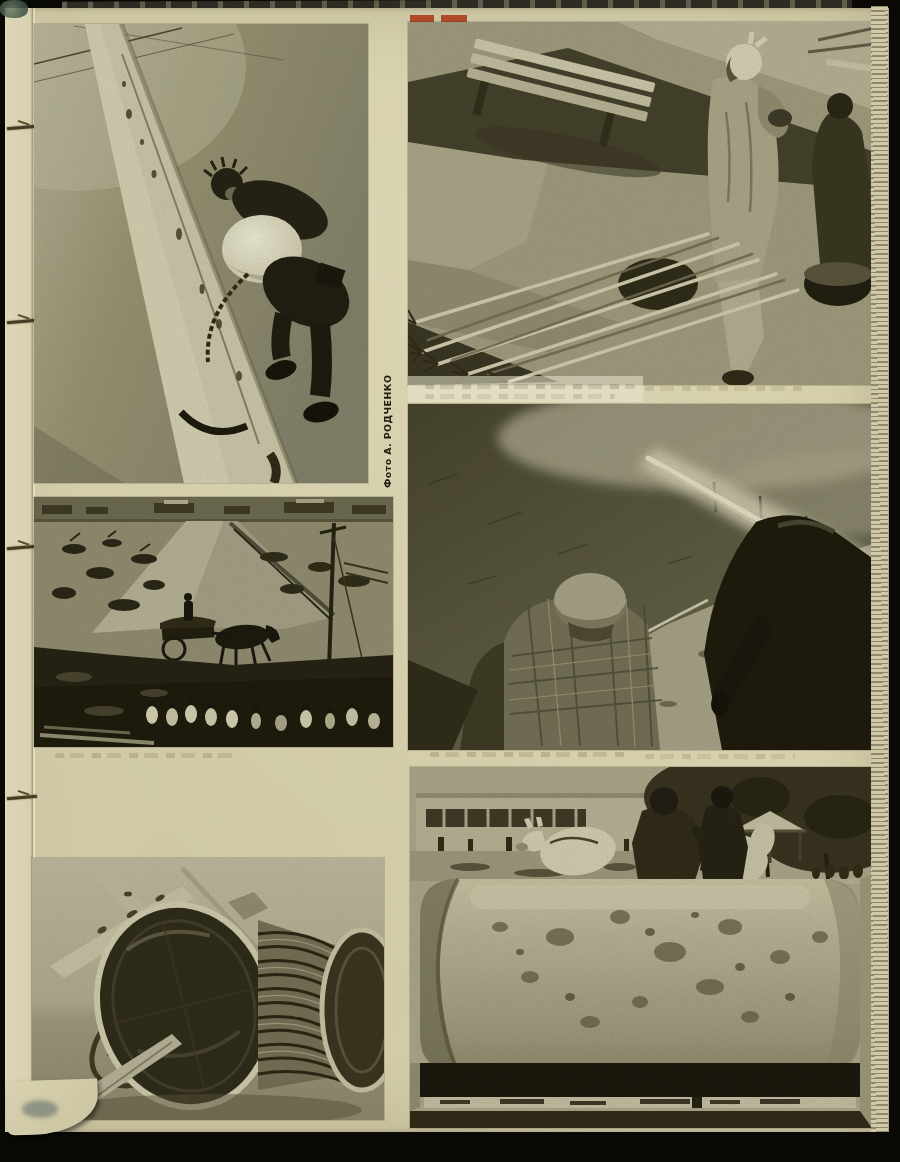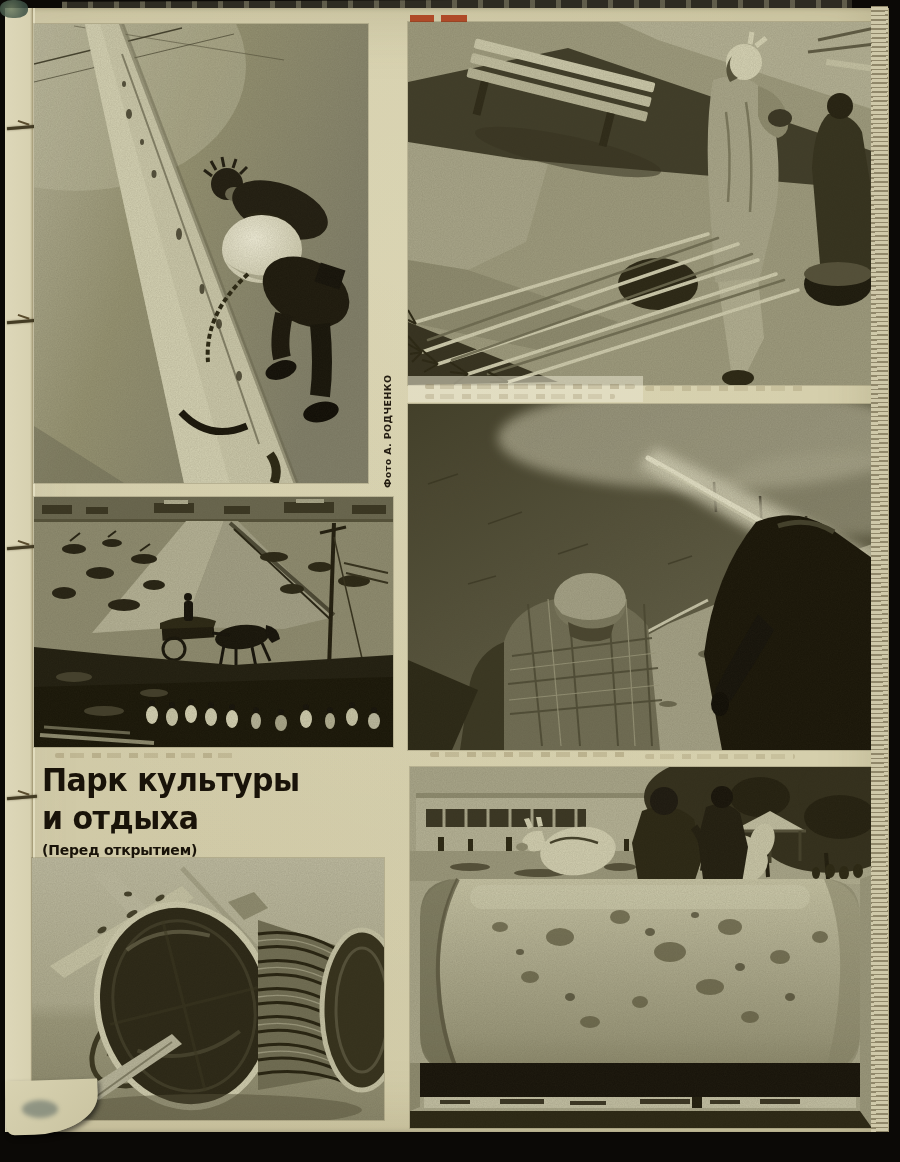--- a/index.html
+++ b/index.html
@@ -378,25 +378,20 @@
           <circle cx="340" cy="213" r="3" fill="#15120a"></circle>
     </g>
     <rect width="359" height="250" filter="url(#p4n)" opacity="0.33"></rect>
   </svg>
   </figure>
 
   <div class="bleed" style="left:50px;top:745px;width:180px;opacity:.4"></div>
   <div class="bleed" style="left:425px;top:744px;width:200px;opacity:.42"></div>
   <div class="bleed" style="left:640px;top:746px;width:150px;opacity:.3"></div>
 
-  <header class="title-block">
-    <span class="title-line">Парк культуры</span>
-    <span class="title-line">и отдыха</span>
-    <span class="subtitle">(Перед открытием)</span>
-  </header>
 
   <span class="credit">Фото А. РОДЧЕНКО</span>
 
   <figure class="ph" style="left:27px;top:850px;width:352px;height:262px;margin:0">
   <svg viewBox="0 0 352 262" preserveAspectRatio="none">
     <defs>
       <linearGradient id="p5s" x1="0" y1="0" x2="0" y2="1">
         <stop offset="0" stop-color="#bdbaa0"></stop>
             <stop offset="0.55" stop-color="#aeab8f"></stop>
         <stop offset="0.62" stop-color="#9b987b"></stop>

